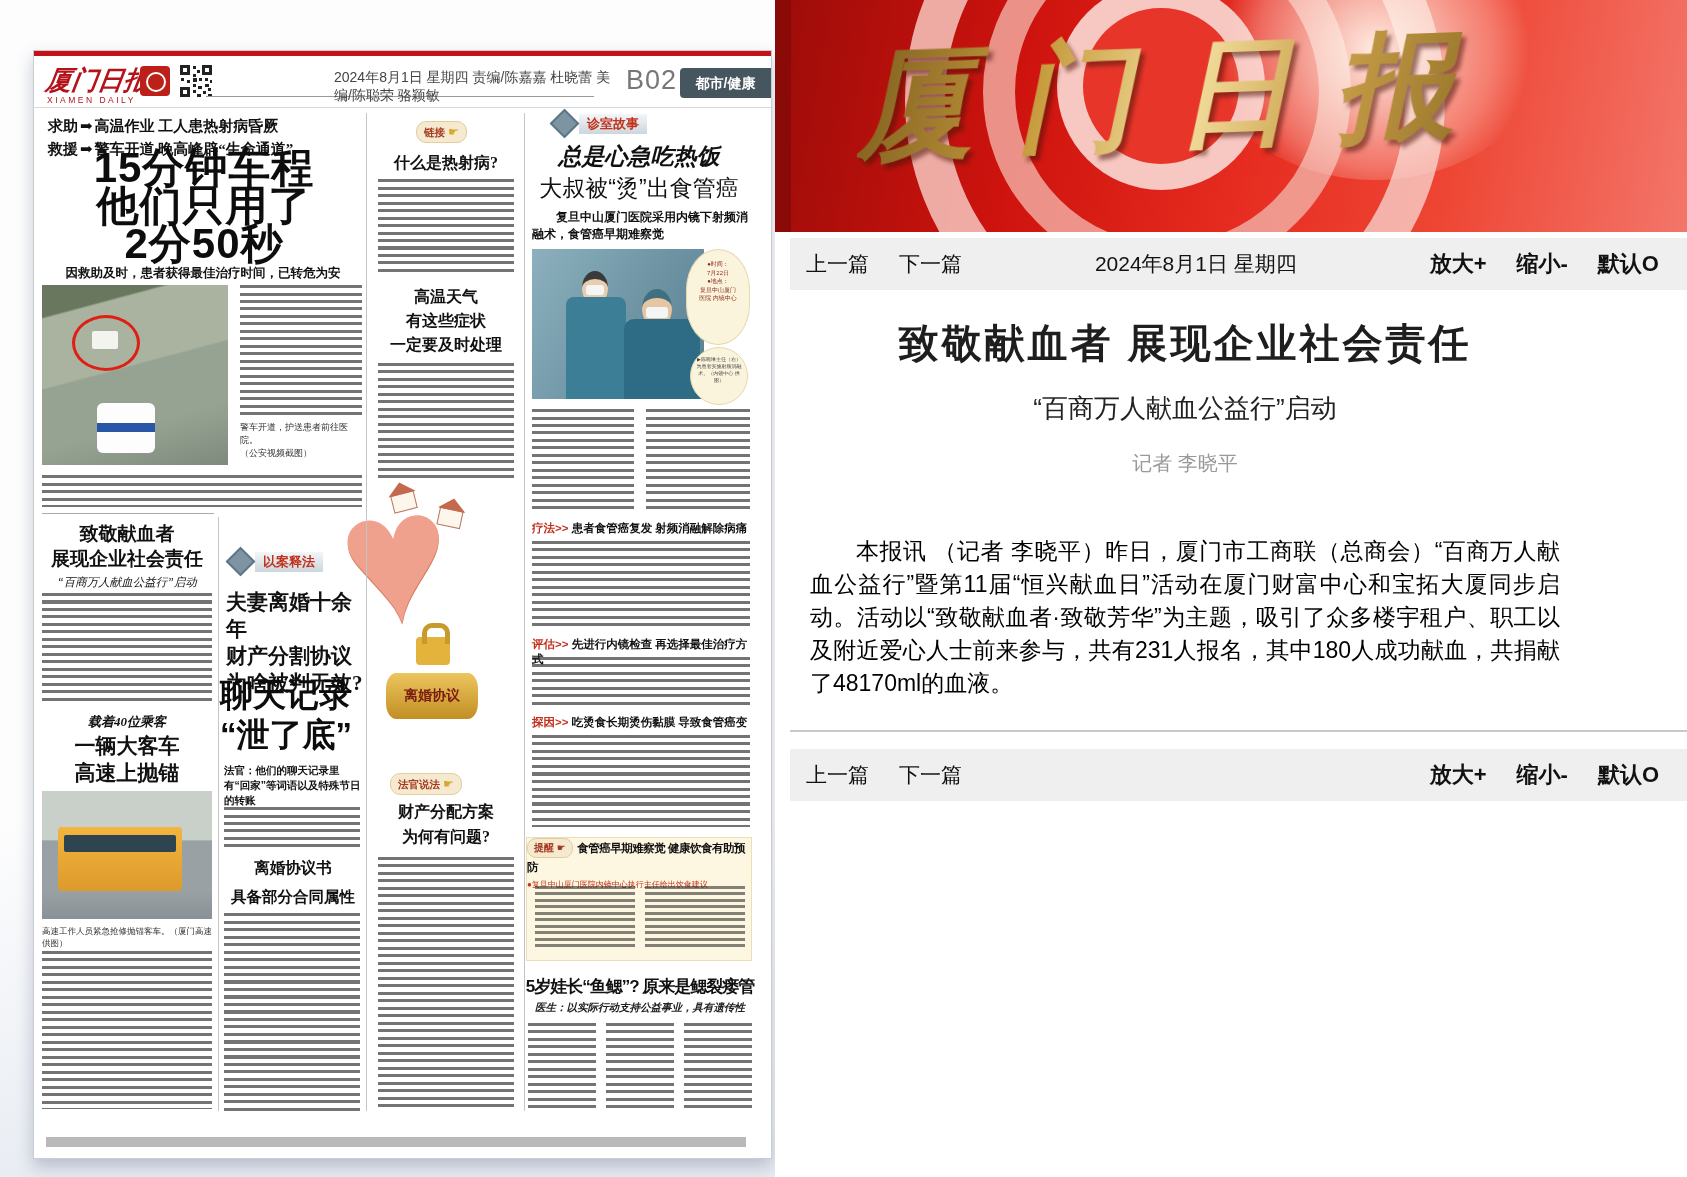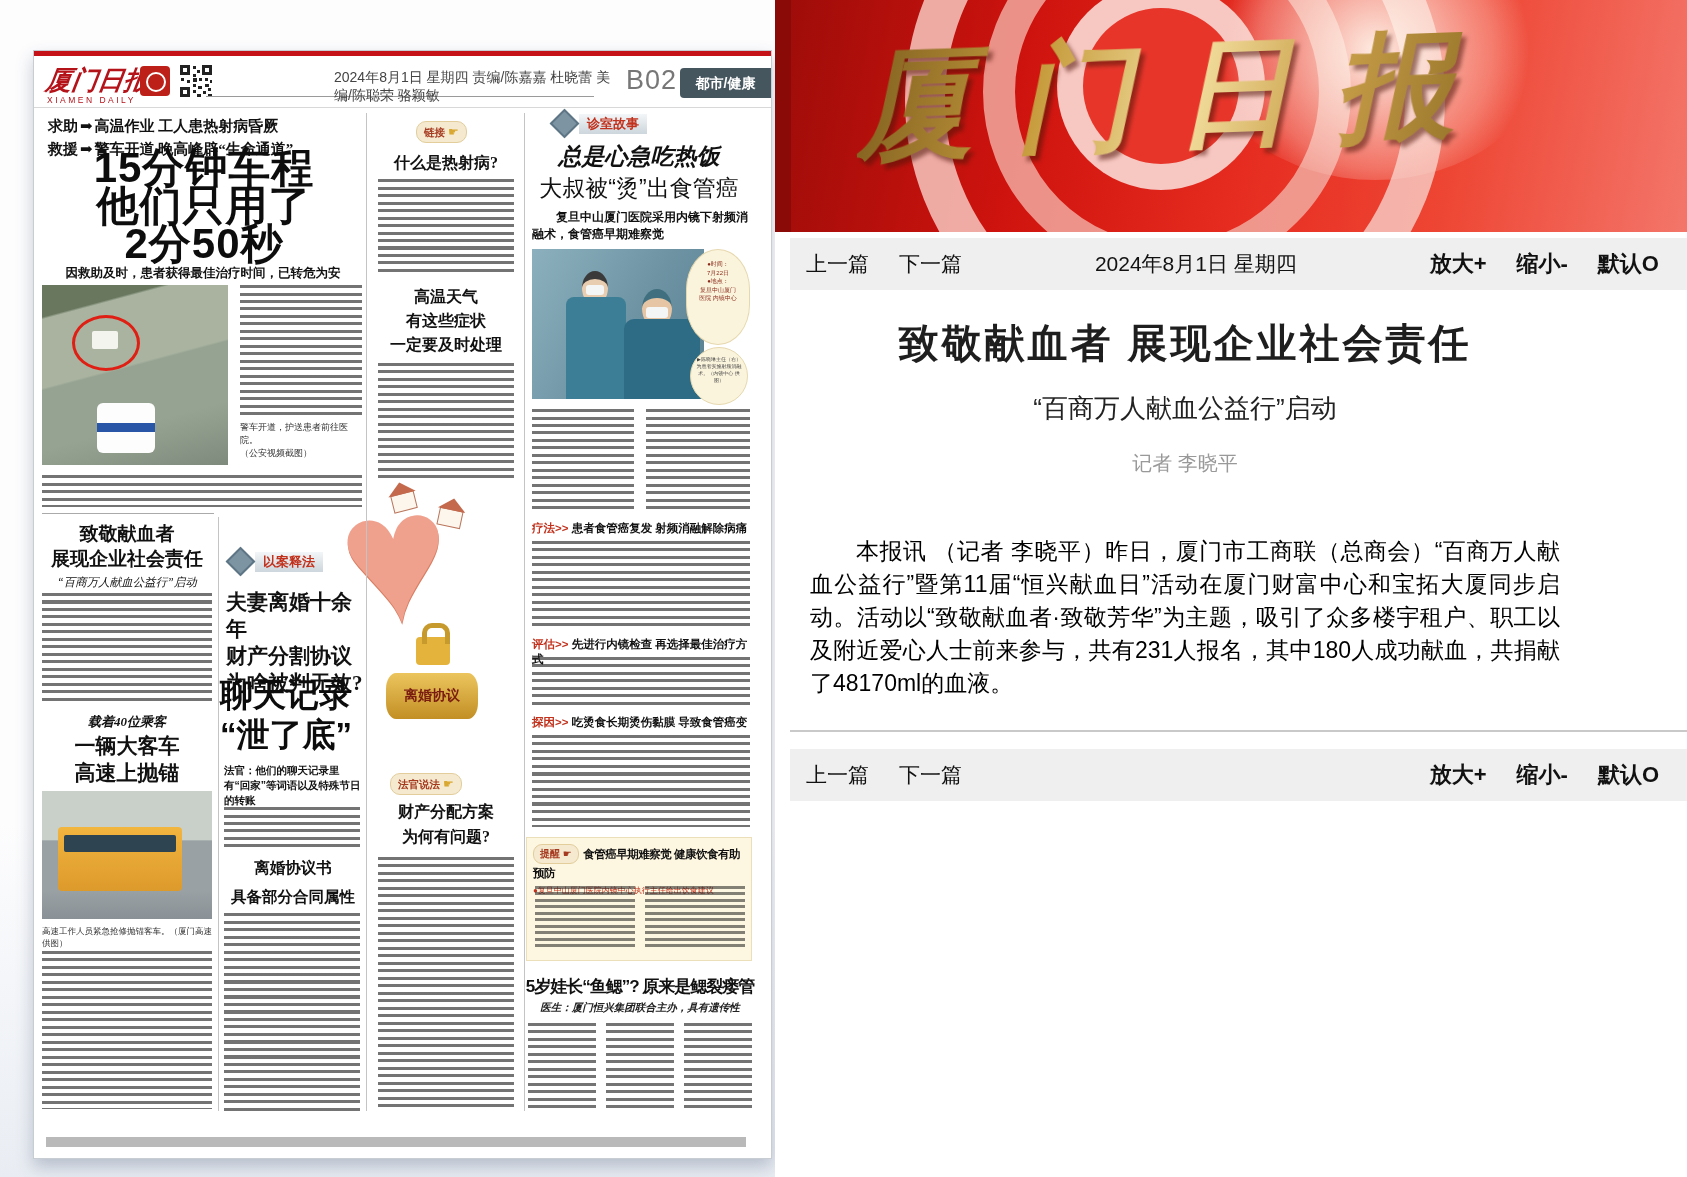--- a/index.html
+++ b/index.html
@@ -106,21 +106,21 @@
   .p2h{position:absolute;left:110px;top:40px;width:30px;height:30px;background:#e6c5a4;border-radius:50%;border-top:9px solid #40707f}
   .p2m{position:absolute;left:114px;top:58px;width:22px;height:11px;background:#f4f6f6;border-radius:3px}
   .p2b{position:absolute;left:92px;top:70px;width:76px;height:80px;background:#2e6c86;border-radius:10px 10px 0 0}
   .bubble{position:absolute;background:#fbf4dd;border:1px solid #e6d8ae;border-radius:50%;box-sizing:border-box;
           overflow:hidden;text-align:center}
   .bubble.b1{left:652px;top:198px;width:64px;height:96px;border-radius:50%/42%;font-size:6px;line-height:8.5px;
              color:#8a2b1a;padding-top:10px}
   .bubble.b2{left:656px;top:296px;width:58px;height:58px;font-size:5px;line-height:7px;color:#444;padding:8px 5px}
   .secline{position:absolute;left:498px;width:218px;font-size:11.5px;font-weight:700;line-height:15px}
   .secline .tag{color:#c2311c}
-  .remind{position:absolute;left:492px;top:786px;width:226px;height:124px;background:#fdf6e0;border:1px solid #eadfb8;box-sizing:border-box;padding:6px}
+  .remind{position:absolute;left:492px;top:786px;width:226px;height:124px;background:#fdf6e0;border:1px solid #eadfb8;box-sizing:border-box;}
   .remind .rt{display:inline-block;height:18px;line-height:18px;padding:0 6px;background:#f5ead0;border:1px solid #e2cd9b;
               border-radius:9px;color:#a5391f;font-weight:700;font-size:10px;vertical-align:middle}
   .remind .rtitle{display:inline;font-weight:900;font-size:11.5px;letter-spacing:-0.5px;vertical-align:middle}
   .remind .rsub{color:#c2311c;font-size:8px;margin-top:3px}
   .rsim{position:absolute;background:repeating-linear-gradient(rgba(30,30,30,.55) 0 2.6px,transparent 2.6px 6.5px)}
   .gill-t{position:absolute;left:490px;top:924px;width:232px;text-align:center;font-weight:900;font-size:17px;letter-spacing:-1px}
   .gill-s{position:absolute;left:490px;top:950px;width:232px;text-align:center;font-size:10.5px;font-weight:700;
           font-style:italic;font-family:"Liberation Serif","DejaVu Serif",serif;color:#222}
   .scanbar{position:absolute;left:12px;top:1086px;width:700px;height:10px;background:#b9b9b9}
 
@@ -323,21 +323,21 @@
 
     <div class="remind">
       <span class="rt"><span>提醒</span> <span class="hand">☛</span></span>
       <span class="rtitle">食管癌早期难察觉 健康饮食有助预防</span>
       <div class="rsub">●复旦中山厦门医院内镜中心执行主任给出饮食建议</div>
       <div class="rsim" style="position:absolute;left:8px;top:48px;width:100px;height:64px"></div>
       <div class="rsim" style="position:absolute;left:118px;top:48px;width:100px;height:64px"></div>
     </div>
 
     <div class="gill-t">5岁娃长“鱼鳃”? 原来是鳃裂瘘管</div>
-    <div class="gill-s">医生：厦门恒兴集团联合主办，具有遗传性</div>
+    <div class="gill-s">医生：以实际行动支持公益事业，具有遗传性</div>
     <div class="sim" style="left:494px;top:972px;width:68px;height:88px"></div>
     <div class="sim" style="left:572px;top:972px;width:68px;height:88px"></div>
     <div class="sim" style="left:650px;top:972px;width:68px;height:88px"></div>
 
     <div class="vrule" style="left:184px;top:466px;height:594px"></div>
     <div class="vrule" style="left:332px;top:62px;height:998px"></div>
     <div class="vrule" style="left:490px;top:62px;height:998px"></div>
     <div class="scanbar"></div>
   </div>
 </div>

